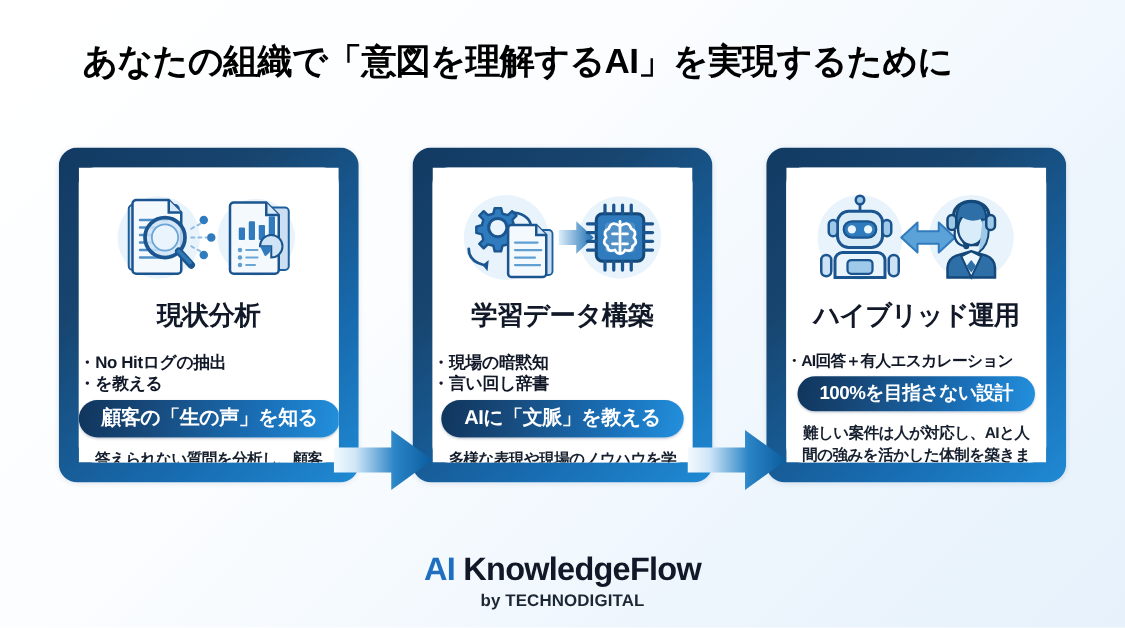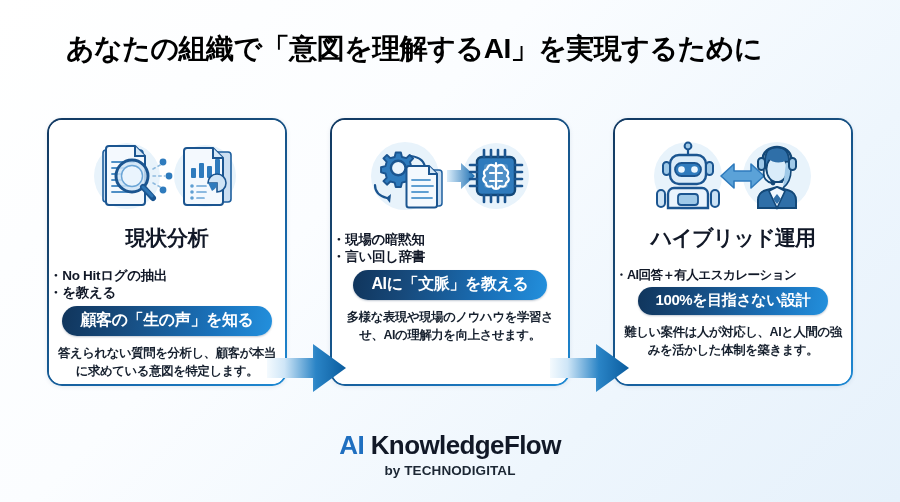--- a/index.html
+++ b/index.html
@@ -34,21 +34,21 @@
     position:absolute;
     top:118px; left:0; width:900px; height:268px;
   }
 
   .card {
     position:absolute;
     top:0;
     width:240px; height:268px;
     border-radius:15px;
     background:#ffffff;
-    padding:2px;
+    padding:16px;
     background-image:linear-gradient(#fff,#fff),
       linear-gradient(140deg, #123a63 0%, #17456f 30%, #1769ad 70%, #1f8ad4 100%);
     background-origin:border-box;
     background-clip:content-box, border-box;
     box-shadow:0 1px 4px rgba(20,60,110,0.10);
   }
   .card-inner {
     position:relative;
     width:100%; height:100%;
     border-radius:13px;
@@ -127,21 +127,21 @@
     font-weight:bold;
     color:#16202e;
     line-height:1.45;
     letter-spacing:-0.4px;
     padding:0 8px;
   }
 
   
   .footer {
     position:absolute;
-    left:0; bottom:24px; width:900px;
+    left:0; bottom:14px; width:900px;
     text-align:center;
     margin-top:40px;
   }
   .logo {
     font-size:26px;
     font-weight:bold;
     color:#111827;
     letter-spacing:-0.6px;
     line-height:1.1;
   }
@@ -306,20 +306,21 @@
 
           <g fill="none" stroke="#ffffff" stroke-width="2.2" stroke-linecap="round" stroke-linejoin="round">
             <path d="M131 27 v26"></path>
             <path d="M131 31 q-7 -5 -9 2 q-5 2 -2 7 q-4 4 1 7 q0 5 6 3 q2 4 4 2"></path>
             <path d="M131 31 q7 -5 9 2 q5 2 2 7 q4 4 -1 7 q0 5 -6 3 q-2 4 -4 2"></path>
             <path d="M125 37 h4 M125 45 h4 M133 37 h4 M133 45 h4"></path>
           </g>
         </svg>
       </div>
 
+      <div class="card-head">学習データ構築</div>
 
       <div class="bullets">
         <div class="bullet">・現場の暗黙知</div>
         <div class="bullet">・言い回し辞書</div>
       </div>
 
       <div class="pill-wrap">
         <span class="pill">AIに「文脈」を教える</span>
       </div>
 

